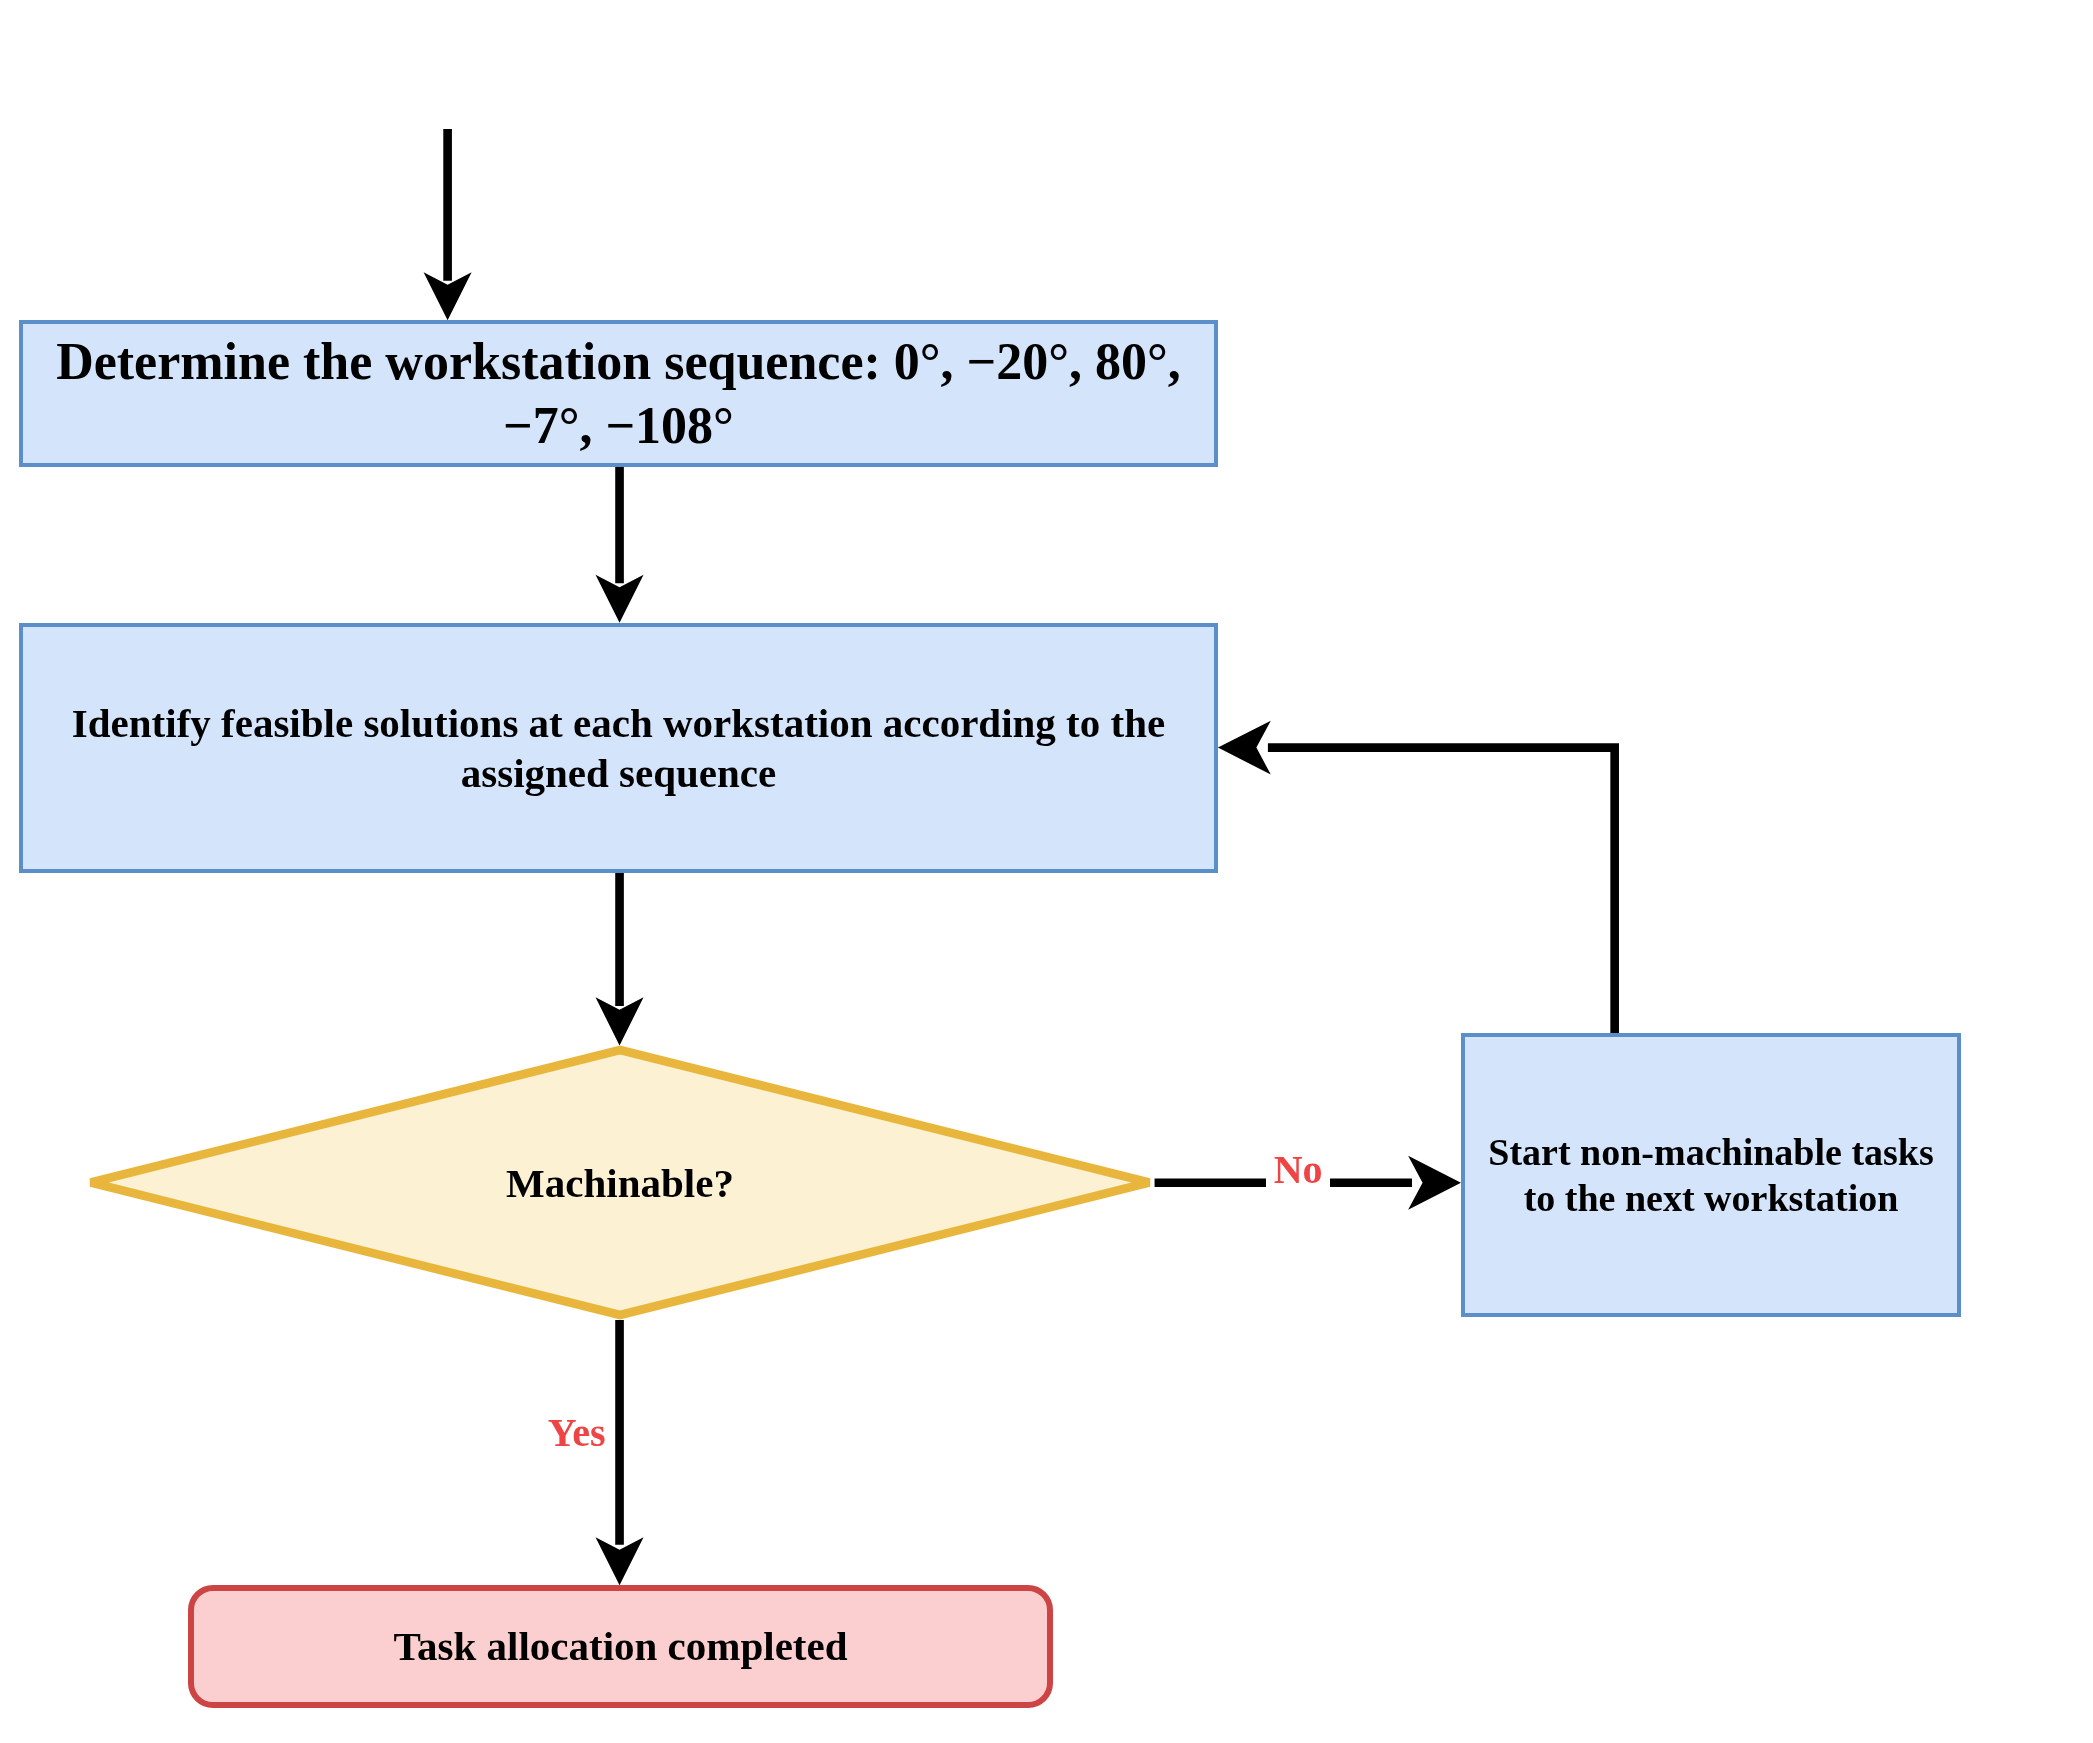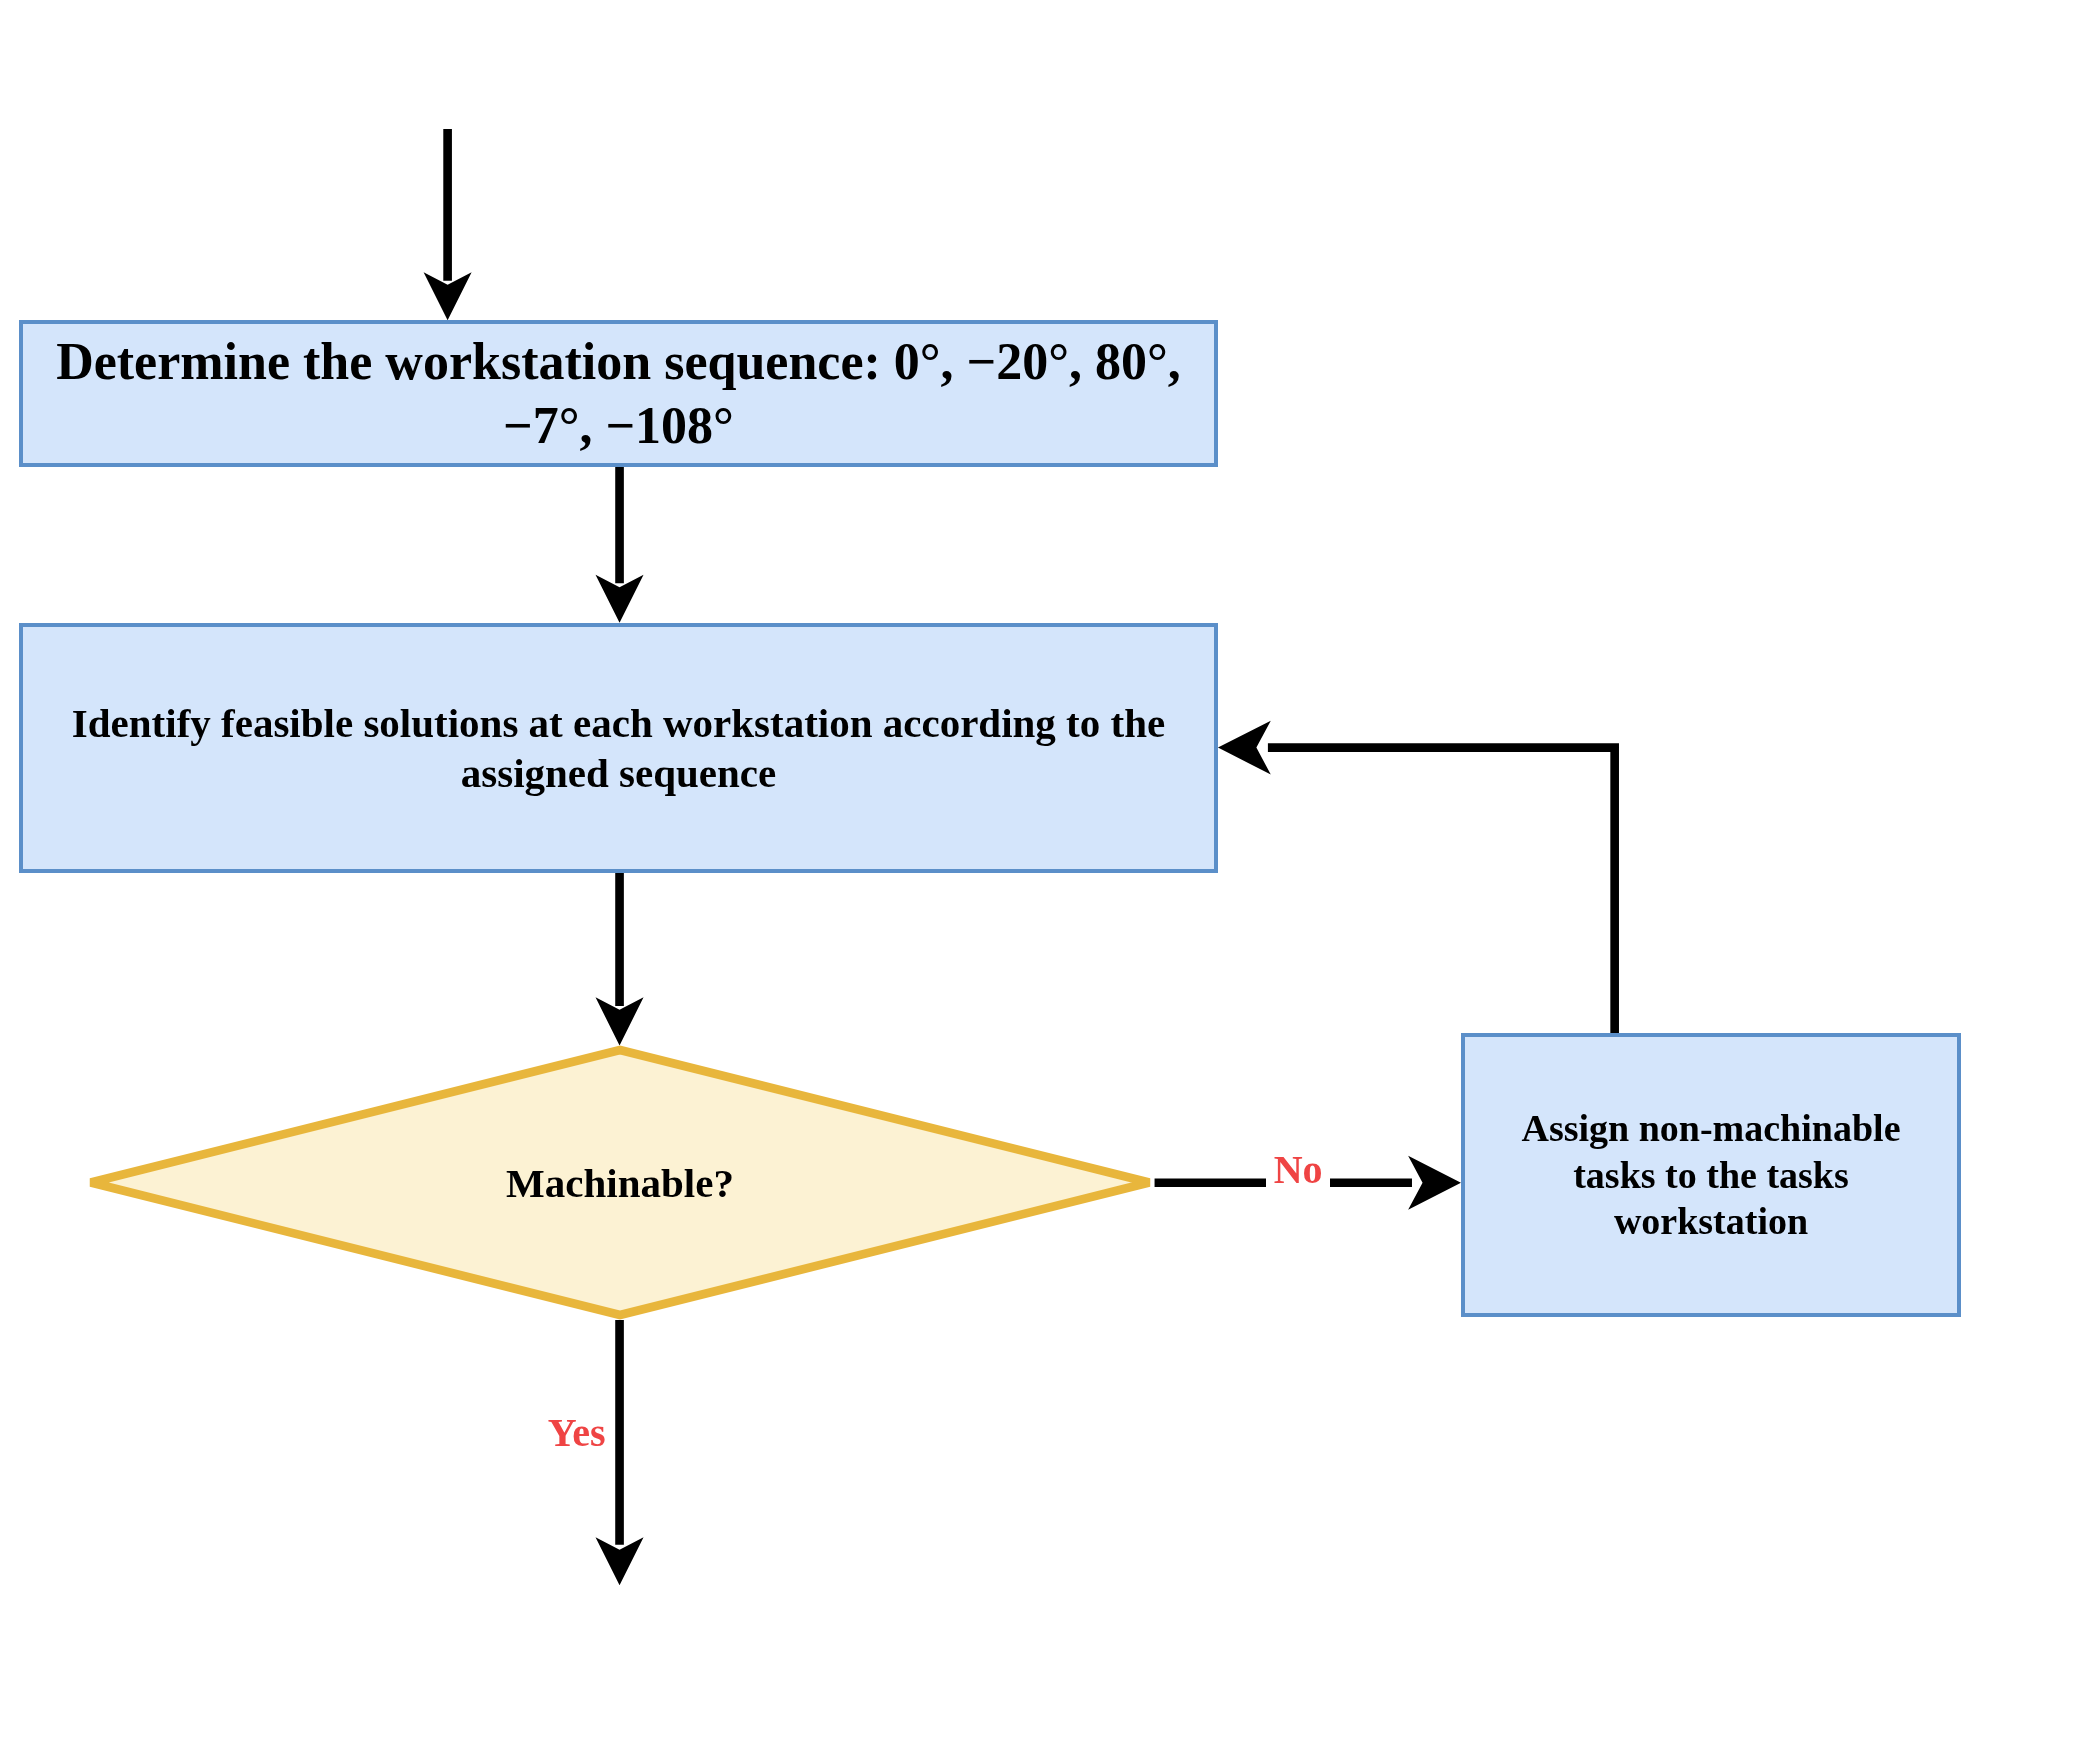--- a/index.html
+++ b/index.html
@@ -142,21 +142,22 @@
 
   <div class="node process" id="node-identify">Identify feasible solutions at each workstation according to the assigned sequence</div>
 
   <div class="decision-wrap" id="node-decision">
     <svg width="1068" height="275" viewBox="0 0 1112 286" xmlns="http://www.w3.org/2000/svg">
       <polygon points="556,5 1107,143 556,281 5,143" fill="#fcf2d3" stroke="#e8b63c" stroke-width="9"></polygon>
     </svg>
     <div class="decision-label" id="decision-text">Machinable?</div>
   </div>
 
-  <div class="node process" id="node-assign">Assign non-machinable tasks to the tasks workstation</div>
+  <div class="node process" id="node-assign">Start non-machinable tasks to the next workstation</div>
 
+  <div class="node terminator" id="node-complete">Task allocation completed</div>
 
   <div class="edge-label" id="label-no">No</div>
 
   <div class="edge-label" id="label-yes">Yes</div>
 
 </div>
 
 
 </body></html>

